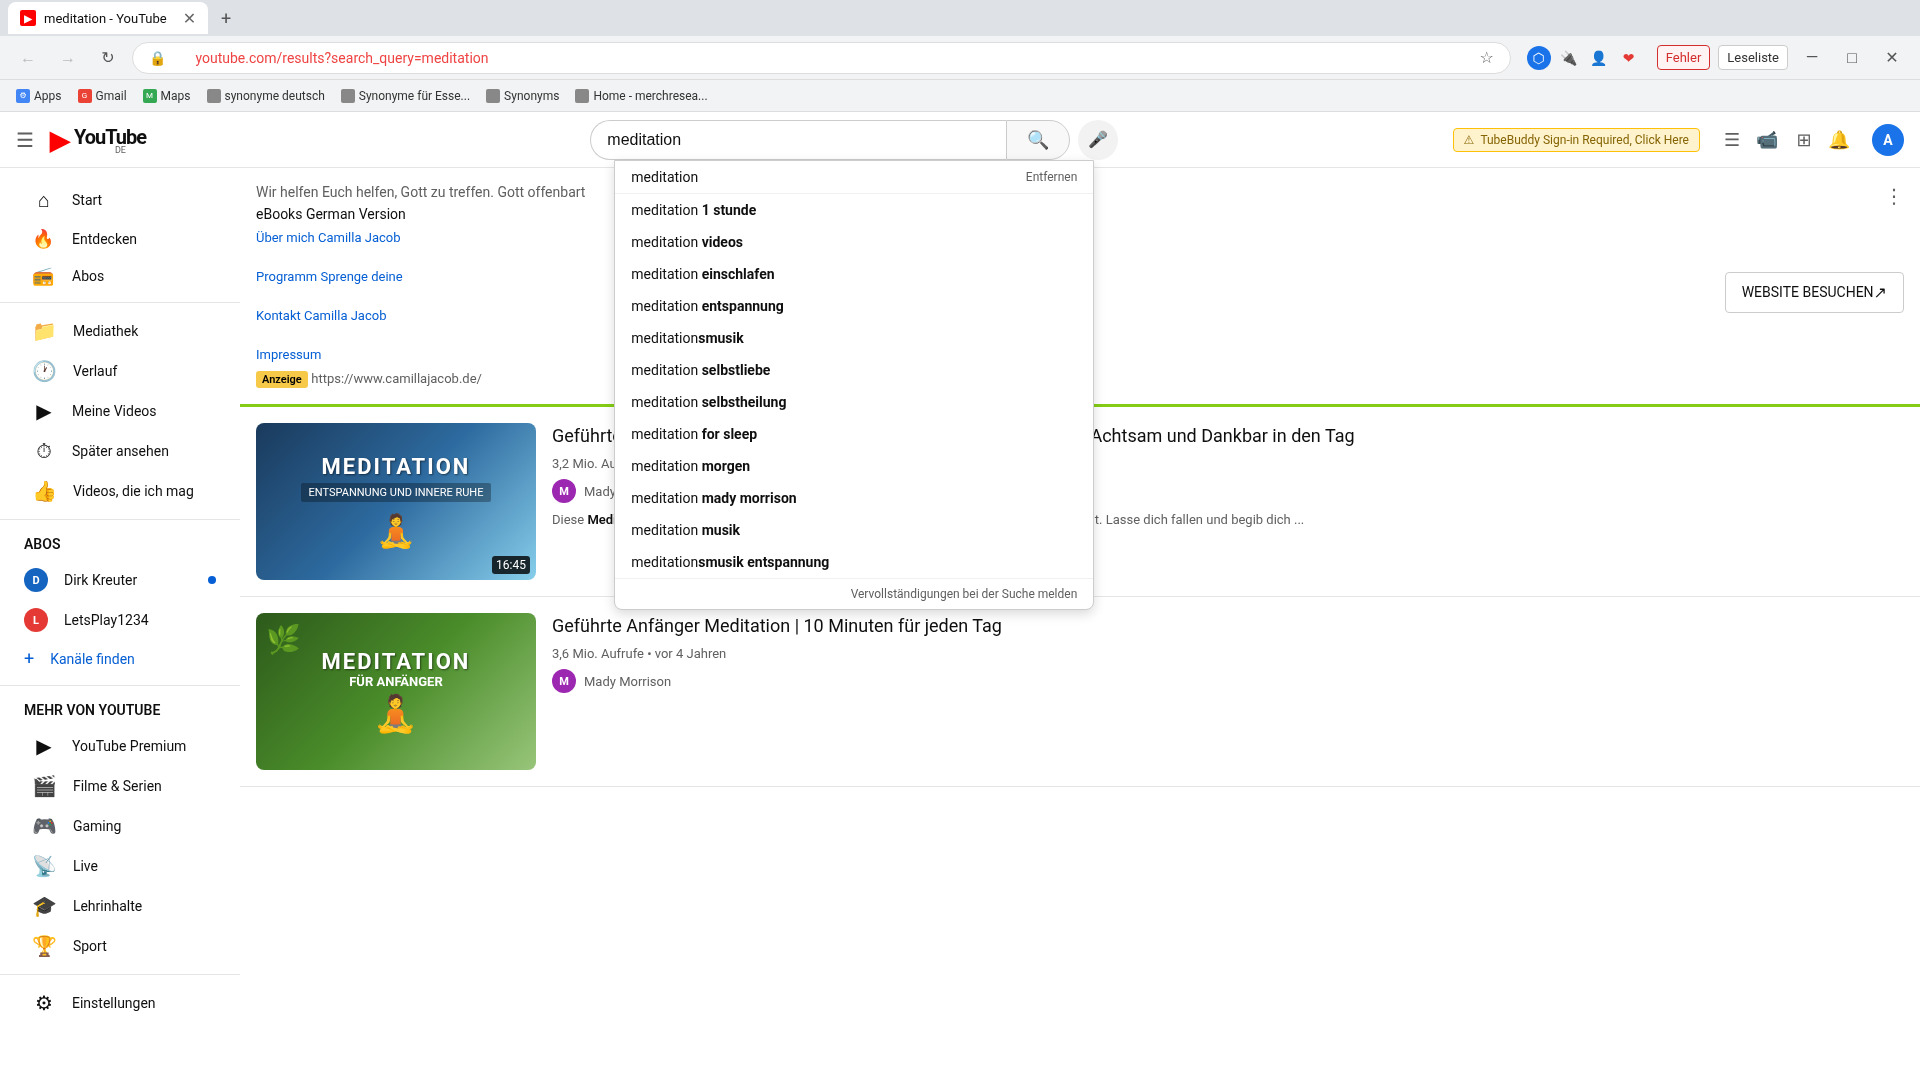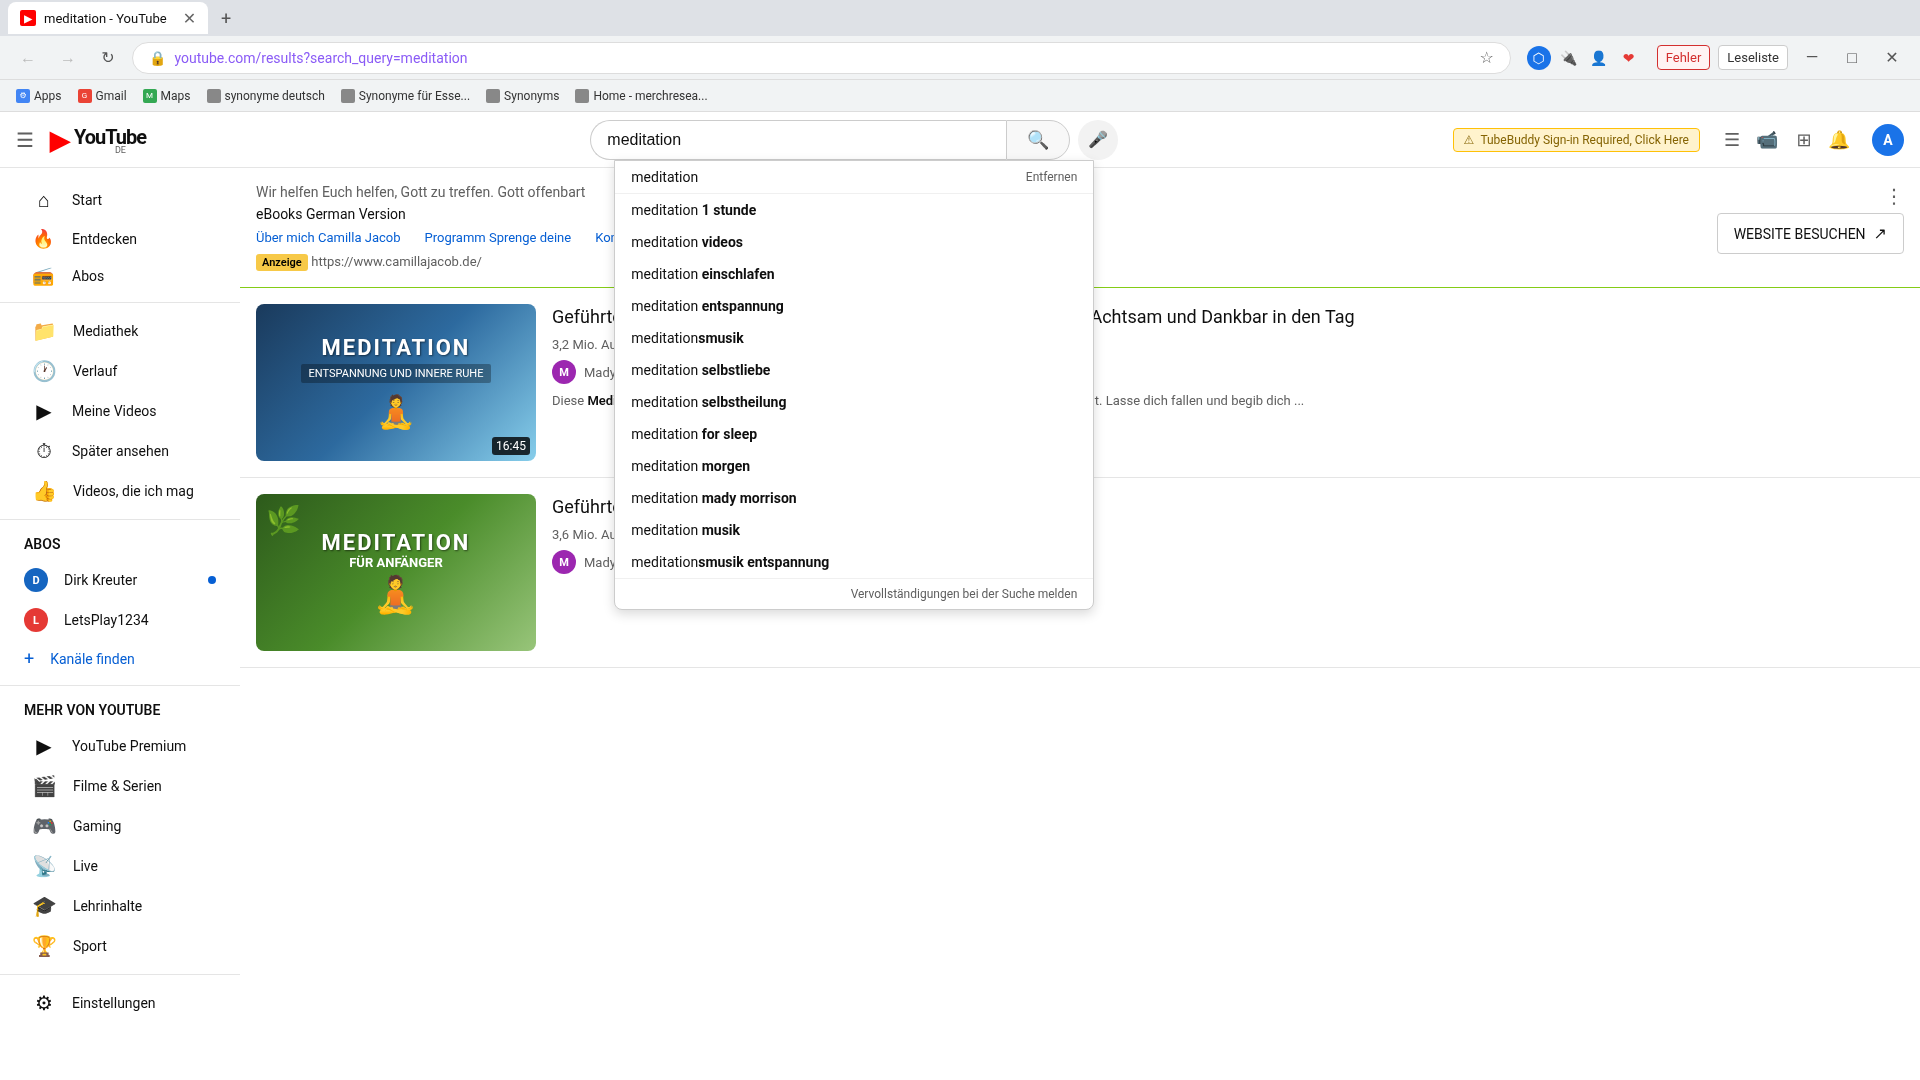--- a/index.html
+++ b/index.html
@@ -8,21 +8,21 @@
     
     .browser-chrome { background: #dee1e6; height: 36px; display: flex; align-items: center; padding: 0 8px; gap: 4px; }
     .browser-tab { background: #fff; border-radius: 8px 8px 0 0; height: 32px; display: flex; align-items: center; padding: 0 12px; gap: 8px; min-width: 200px; font-size: 13px; color: #0f0f0f; }
     .browser-tab .favicon { width: 16px; height: 16px; background: #ff0000; border-radius: 2px; display: flex; align-items: center; justify-content: center; }
     .browser-tab .close-tab { margin-left: 8px; color: #666; font-size: 16px; cursor: pointer; }
     .new-tab-btn { width: 28px; height: 28px; display: flex; align-items: center; justify-content: center; border-radius: 50%; color: #555; font-size: 18px; cursor: pointer; }
     .browser-controls { background: #f1f3f4; height: 44px; display: flex; align-items: center; padding: 0 12px; gap: 8px; border-bottom: 1px solid #ddd; }
     .nav-btn { width: 32px; height: 32px; border-radius: 50%; display: flex; align-items: center; justify-content: center; color: #555; cursor: pointer; font-size: 16px; }
     .nav-btn.disabled { color: #bbb; cursor: default; }
     .address-bar { flex: 1; height: 32px; background: #fff; border-radius: 16px; display: flex; align-items: center; padding: 0 16px; gap: 8px; border: 1px solid #ddd; font-size: 14px; color: #0f0f0f; }
-    .address-bar-url { flex: 1; color: #8b5cf6; }
+    .address-bar-url { flex: 1; color: #ef4444; margin-left: 21px; }
     .bookmarks-bar { background: #f1f3f4; height: 32px; display: flex; align-items: center; padding: 0 16px; gap: 16px; border-bottom: 1px solid #ddd; font-size: 12px; }
     .bookmark-item { display: flex; align-items: center; gap: 4px; color: #333; cursor: pointer; white-space: nowrap; }
     .bookmark-favicon { width: 14px; height: 14px; border-radius: 2px; background: #ccc; }
 
     
     .yt-app { display: flex; flex-direction: column; height: calc(1080px - 112px); }
     .yt-header { height: 56px; display: flex; align-items: center; padding: 0 16px; gap: 16px; border-bottom: 1px solid #e5e5e5; position: relative; z-index: 100; background: #fff; }
     .yt-header-left { display: flex; align-items: center; gap: 16px; width: 240px; }
     .hamburger { font-size: 20px; cursor: pointer; color: #606060; }
     .yt-logo { display: flex; align-items: center; gap: 4px; cursor: pointer; }
@@ -59,28 +59,28 @@
     .sidebar-section-title { font-size: 14px; font-weight: 600; color: #0f0f0f; margin-bottom: 4px; }
     .sidebar-divider { height: 1px; background: #e5e5e5; margin: 8px 0; }
     .sidebar-channel { display: flex; align-items: center; gap: 16px; padding: 8px 24px; cursor: pointer; }
     .channel-avatar { width: 24px; height: 24px; border-radius: 50%; display: flex; align-items: center; justify-content: center; font-size: 11px; font-weight: bold; color: white; }
     .new-dot { width: 8px; height: 8px; background: #065fd4; border-radius: 50%; margin-left: auto; }
 
     
     .yt-content { flex: 1; overflow-y: auto; padding: 0; }
 
     
-    .ad-section { border-bottom: 1px solid #84cc16; padding: 16px; display: flex; gap: 16px; align-items: center; position: relative; }
+    .ad-section { border-bottom: 3px solid #84cc16; padding: 16px; display: flex; gap: 16px; align-items: center; position: relative; }
     .ad-content { flex: 1; }
-    .ad-links { display: flex; gap: 24px; margin: 8px 0; }
+    .ad-links { display: flex; gap: 24px; margin: 8px 0; flex-direction: column; }
     .ad-link { color: #065fd4; font-size: 13px; cursor: pointer; }
     .ad-badge { background: #f7c948; color: #000; font-size: 11px; padding: 2px 6px; border-radius: 3px; font-weight: 600; display: inline-block; margin-right: 0; }
     .ad-url { font-size: 13px; color: #606060; }
     .more-btn { color: #606060; font-size: 20px; cursor: pointer; position: absolute; right: 16px; top: 16px; }
-    .website-btn { background: #fff; border: 1px solid #ccc; padding: 10px 16px; border-radius: 4px; display: flex; align-items: center; gap: 8px; cursor: pointer; font-size: 14px; color: #0f0f0f; white-space: nowrap; align-self: center; margin-top: 12px; }
+    .website-btn { background: #fff; border: 1px solid #ccc; padding: 10px 16px; border-radius: 4px; display: flex; align-items: center; cursor: pointer; font-size: 14px; color: #0f0f0f; white-space: nowrap; align-self: center; margin-top: 12px; }
     .website-btn-ext { font-size: 16px; }
 
     
     .video-result { display: flex; gap: 16px; padding: 16px; border-bottom: 1px solid #e5e5e5; }
     .video-thumb { position: relative; min-width: 280px; width: 280px; height: 157px; background: #000; border-radius: 8px; overflow: hidden; cursor: pointer; }
     .video-duration { position: absolute; bottom: 6px; right: 6px; background: rgba(0,0,0,0.8); color: white; font-size: 12px; padding: 2px 4px; border-radius: 3px; }
     .thumb-meditation { background: linear-gradient(135deg, #1a3a5c 0%, #2d6a9f 50%, #87ceeb 100%); width: 100%; height: 100%; display: flex; align-items: center; justify-content: center; flex-direction: column; gap: 4px; }
     .thumb-text-main { color: white; font-size: 20px; font-weight: bold; text-align: center; text-shadow: 1px 1px 2px rgba(0,0,0,0.5); }
     .thumb-anfanger { background: linear-gradient(135deg, #2d5a1b 0%, #4a8c2a 50%, #98c57a 100%); width: 100%; height: 100%; display: flex; align-items: center; justify-content: center; flex-direction: column; }
     .video-info { flex: 1; }

